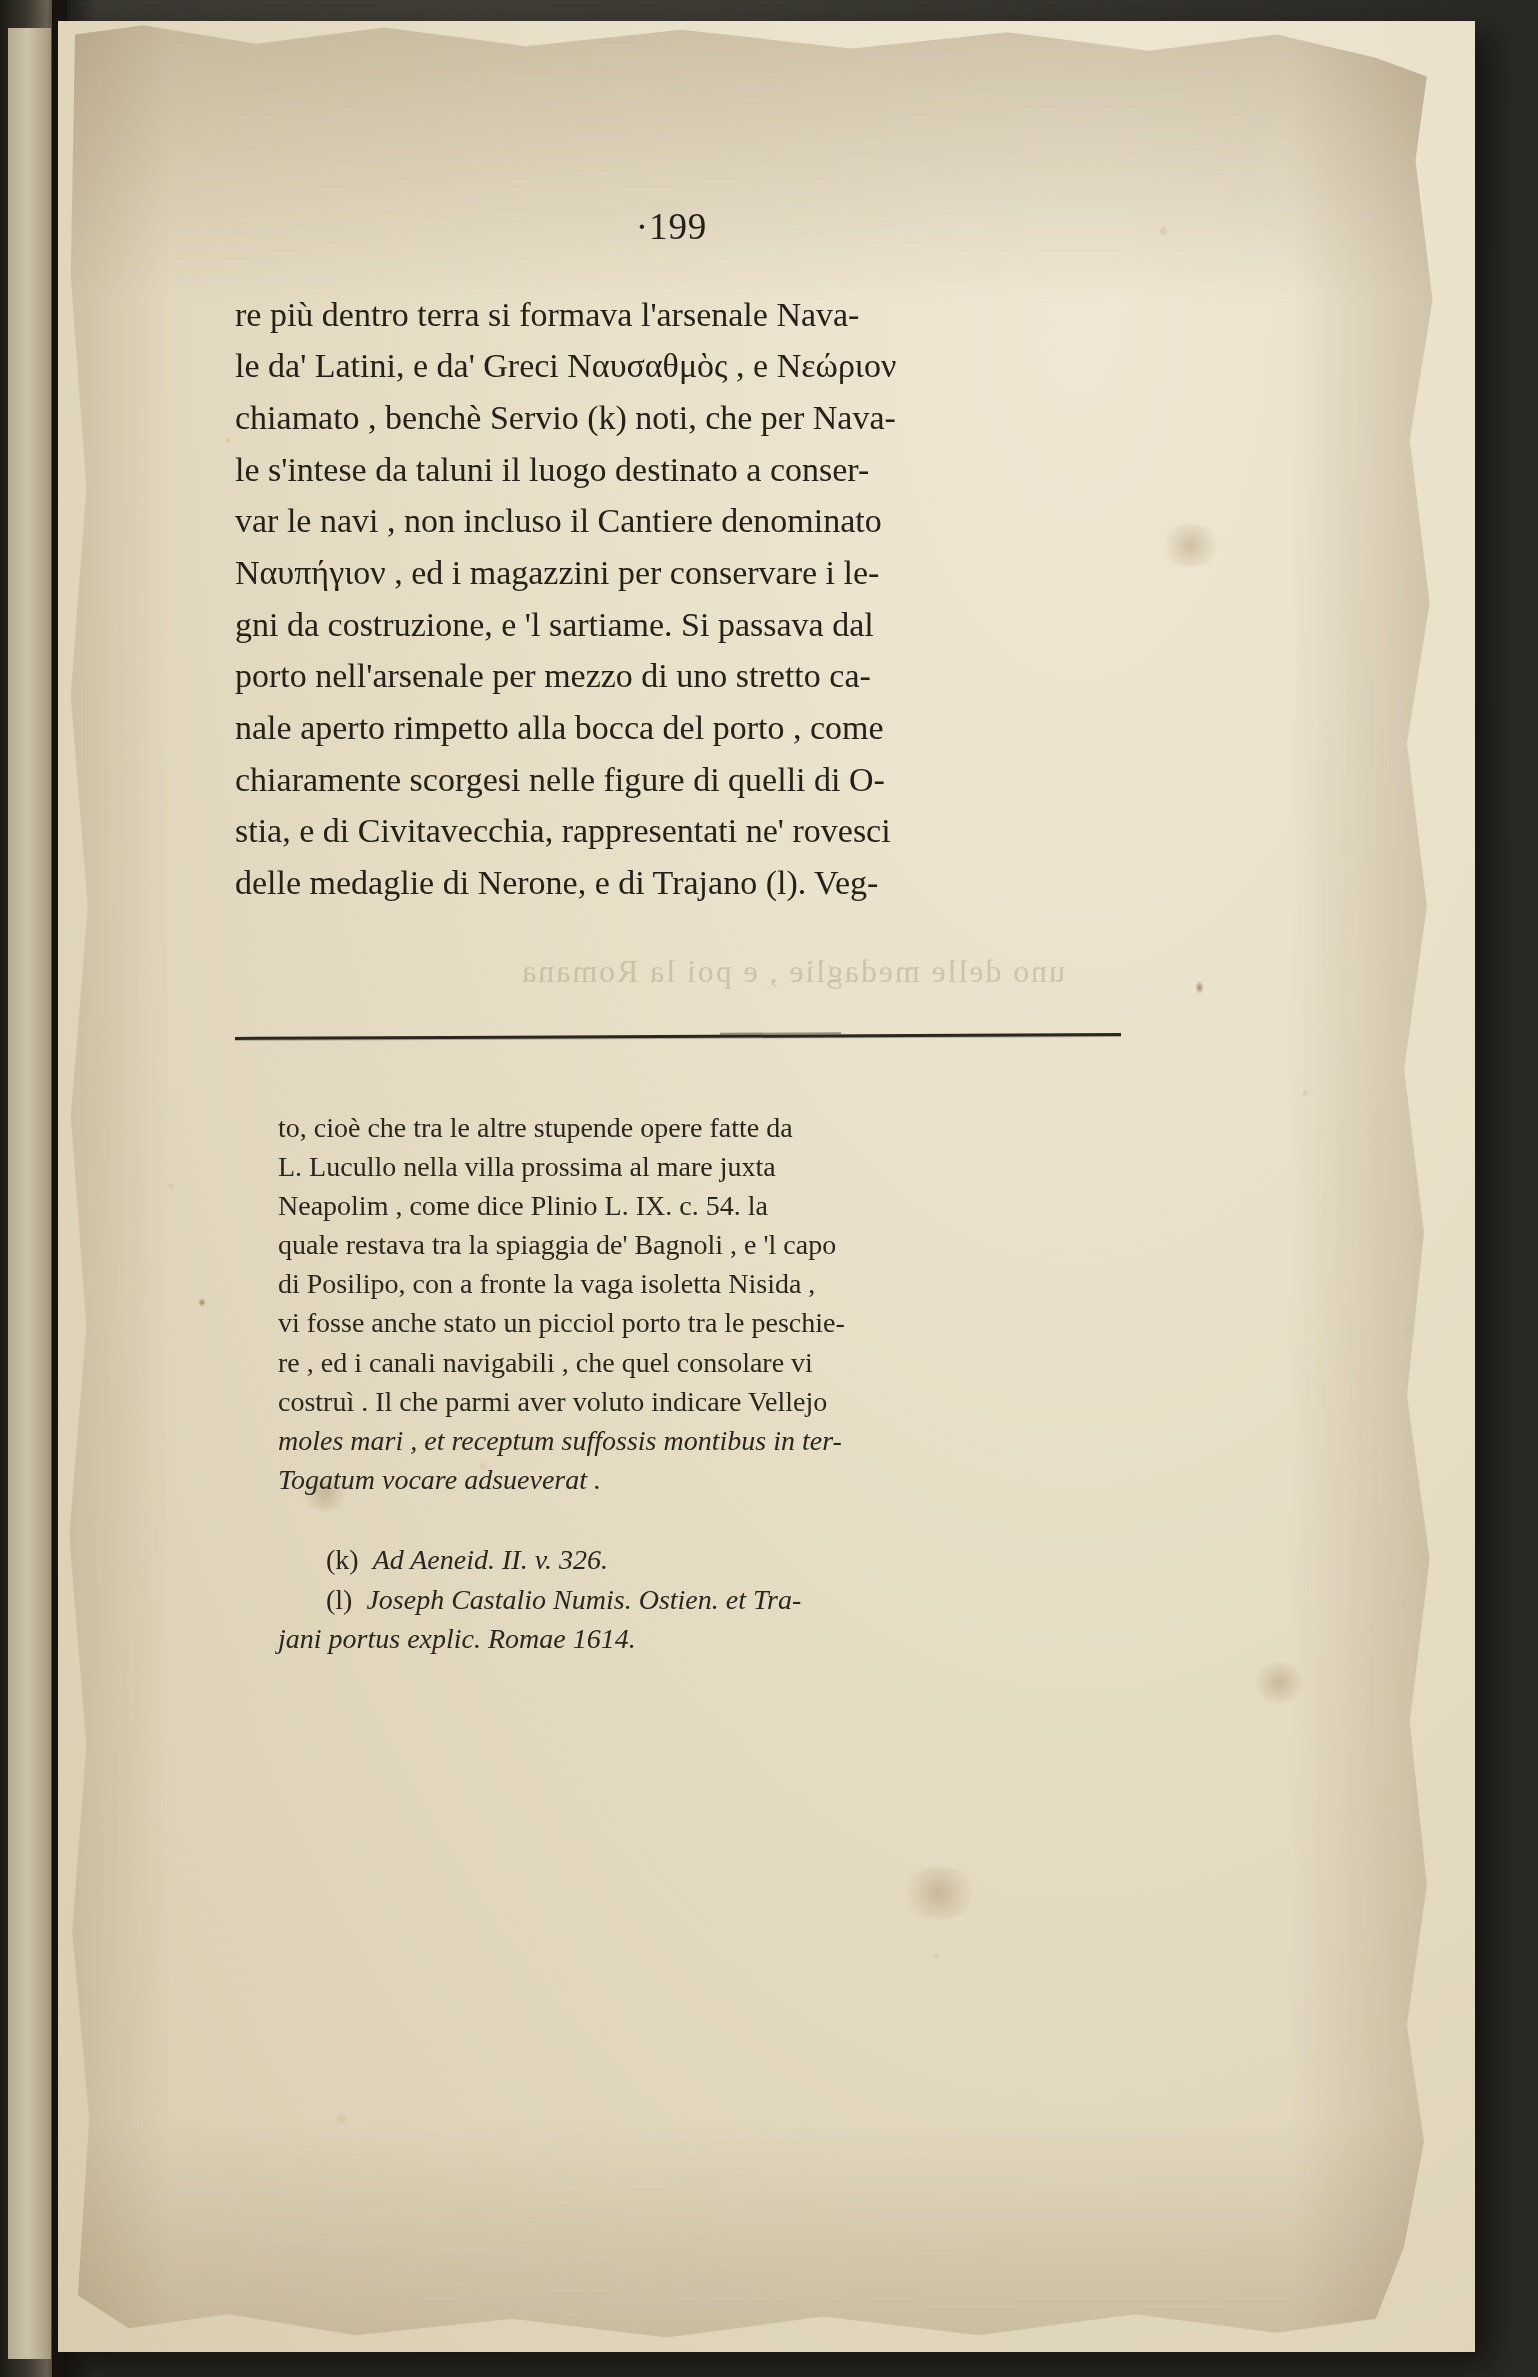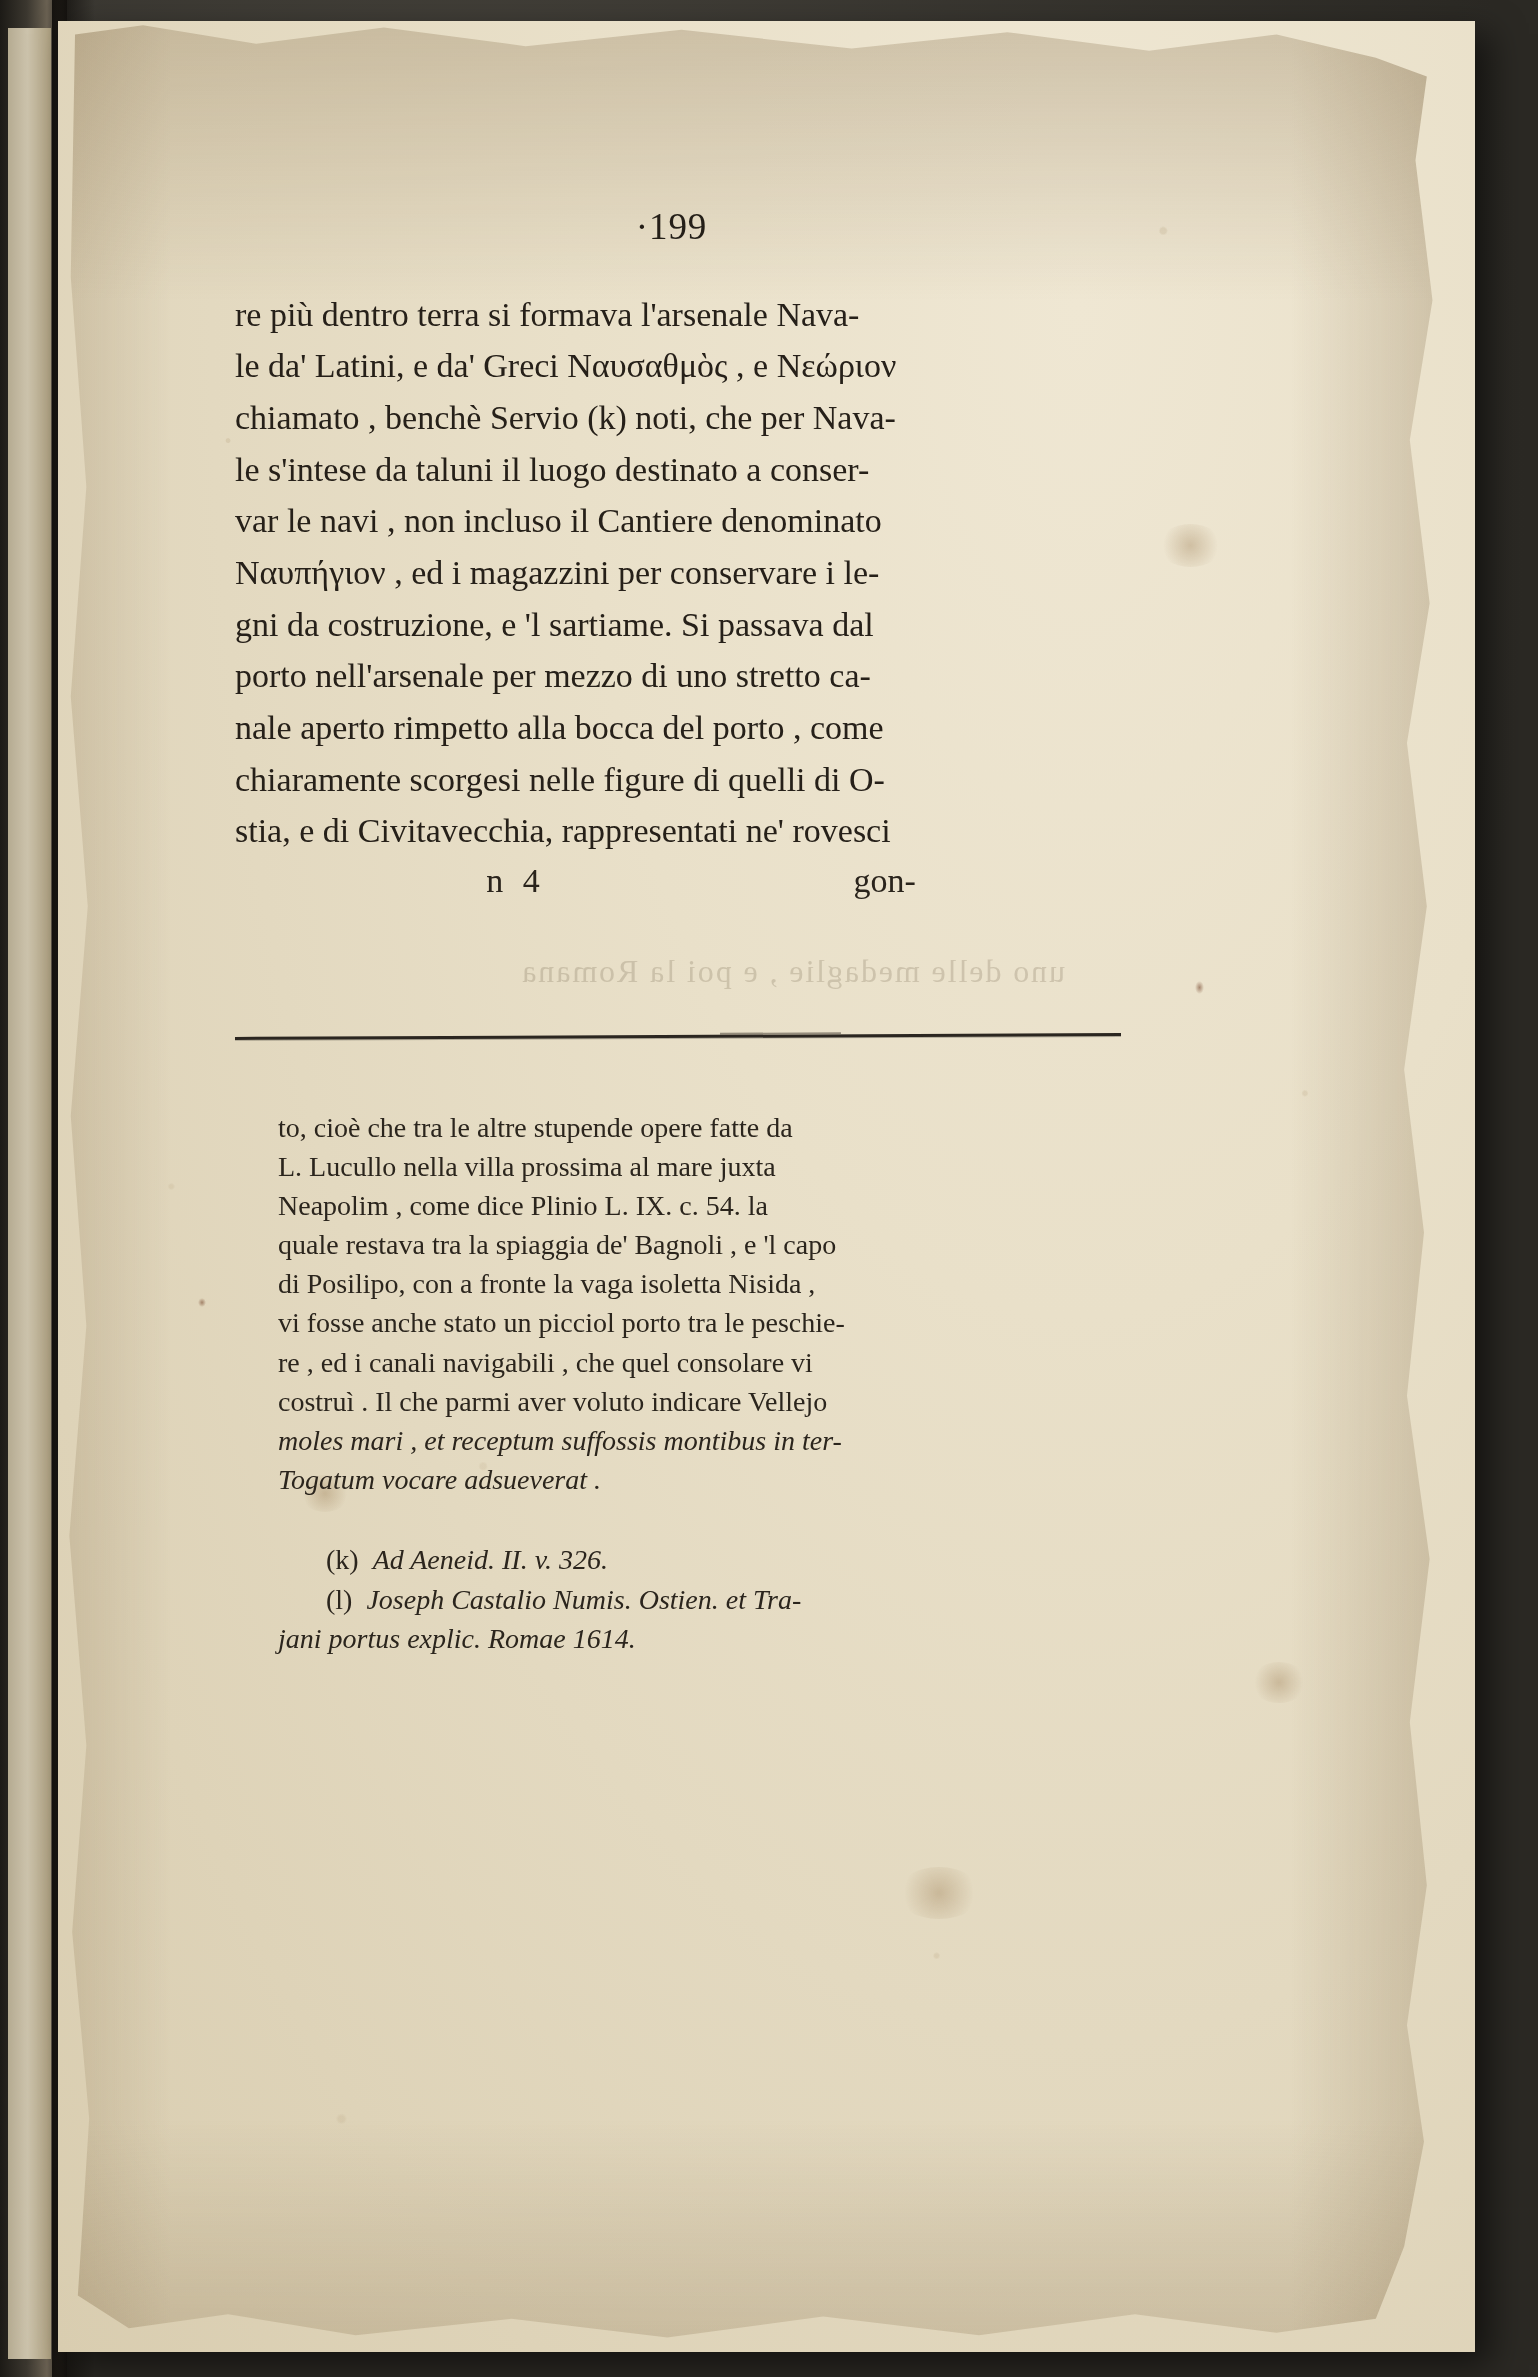--- a/index.html
+++ b/index.html
@@ -251,26 +251,23 @@
           <span class="ln">le da' Latini, e da' Greci Ναυσαθμὸς , e Νεώριον</span>
           <span class="ln">chiamato , benchè Servio (k) noti, che per Nava-</span>
           <span class="ln">le s'intese da taluni il luogo destinato a conser-</span>
           <span class="ln">var le navi , non incluso il Cantiere denominato</span>
           <span class="ln">Ναυπήγιον , ed i magazzini per conservare i le-</span>
           <span class="ln">gni da costruzione, e 'l sartiame. Si passava dal</span>
           <span class="ln">porto nell'arsenale per mezzo di uno stretto ca-</span>
           <span class="ln">nale aperto rimpetto alla bocca del porto , come</span>
           <span class="ln">chiaramente scorgesi nelle figure di quelli di O-</span>
           <span class="ln">stia, e di Civitavecchia, rappresentati ne' rovesci</span>
+          <span class="ln">delle medaglie di Nerone, e di Trajano (l). Veg-</span>
         </div>
 
-        <div class="catch">
-          <span class="sig">n 4</span>
-          <span class="cw">gon-</span>
-        </div>
       </div>
 
       <div class="rule"></div>
 
       <div class="notes">
         <span class="ln">to, cioè che tra le altre stupende opere fatte da</span>
         <span class="ln">L. Lucullo nella villa prossima al mare juxta</span>
         <span class="ln">Neapolim , come dice Plinio L. IX. c. 54. la</span>
         <span class="ln">quale restava tra la spiaggia de' Bagnoli , e 'l capo</span>
         <span class="ln">di Posilipo, con a fronte la vaga isoletta Nisida ,</span>

